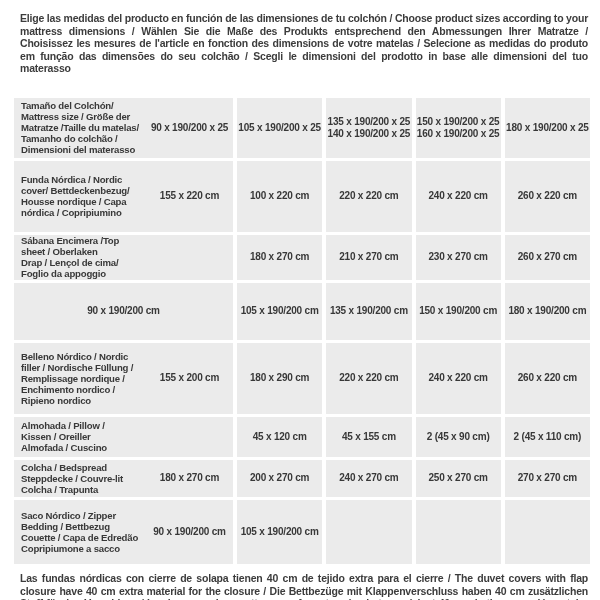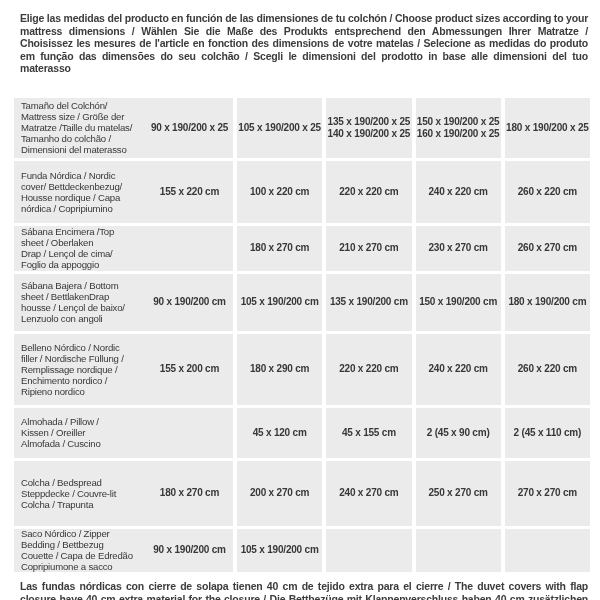--- a/index.html
+++ b/index.html
@@ -19,21 +19,21 @@
   .intro{margin-bottom:23px;}
   .footer-note{margin-top:8px;}
   .table{display:flex;flex-direction:column;gap:3px;}
   .row{display:flex;gap:4px;}
   .first{
     flex:0 0 219px;display:flex;background:#ebebeb;
   }
   .label{
     box-sizing:border-box;width:132px;padding-left:7px;
     display:flex;align-items:center;
-    font-size:9.6px;line-height:11px;font-weight:400;
+    font-size:9.6px;line-height:11px;font-weight:700;
     letter-spacing:-0.2px;white-space:pre-line;color:#383838;
   }
   .val{
     display:flex;align-items:center;justify-content:center;
     text-align:center;
     font-size:10px;line-height:12px;font-weight:700;
     letter-spacing:-0.2px;white-space:pre-line;color:#383838;
   }
   .first .val{flex:1;}
   .cell{flex:1;background:#ebebeb;}
@@ -57,21 +57,21 @@
         <div class="val">90 x 190/200 x 25</div>
       </div>
       <div class="cell val">105 x 190/200 x 25</div>
       <div class="cell val">135 x 190/200 x 25
 140 x 190/200 x 25</div>
       <div class="cell val">150 x 190/200 x 25
 160 x 190/200 x 25</div>
       <div class="cell val">180 x 190/200 x 25</div>
     </div>
 
-    <div class="row" style="height:62px">
+    <div class="row" style="height:71px">
       <div class="first">
         <div class="label">Funda Nórdica /  Nordic
 cover/ Bettdeckenbezug/
 Housse nordique / Capa
 nórdica / Copripiumino</div>
         <div class="val">155 x 220 cm</div>
       </div>
       <div class="cell val">100 x 220 cm</div>
       <div class="cell val">220 x 220 cm</div>
       <div class="cell val">240 x 220 cm</div>
@@ -86,24 +86,20 @@
 Foglio da appoggio</div>
       </div>
       <div class="cell val">180 x 270 cm</div>
       <div class="cell val">210 x 270 cm</div>
       <div class="cell val">230 x 270 cm</div>
       <div class="cell val">260 x 270 cm</div>
     </div>
 
     <div class="row" style="height:57px">
       <div class="first">
-        <div class="label">Sábana Bajera / Bottom
-sheet / BettlakenDrap
-housse / Lençol de baixo/
-Lenzuolo con angoli</div>
         <div class="val">90 x 190/200 cm</div>
       </div>
       <div class="cell val">105 x 190/200 cm</div>
       <div class="cell val">135 x 190/200 cm</div>
       <div class="cell val">150 x 190/200 cm</div>
       <div class="cell val">180 x 190/200 cm</div>
     </div>
 
     <div class="row" style="height:71px">
       <div class="first">
@@ -113,46 +109,46 @@
 Enchimento nordico /
 Ripieno nordico</div>
         <div class="val">155 x 200 cm</div>
       </div>
       <div class="cell val">180 x 290 cm</div>
       <div class="cell val">220 x 220 cm</div>
       <div class="cell val">240 x 220 cm</div>
       <div class="cell val">260 x 220 cm</div>
     </div>
 
-    <div class="row" style="height:50px">
+    <div class="row" style="height:40px">
       <div class="first">
         <div class="label">Almohada  / Pillow /
 Kissen / Oreiller
 Almofada / Cuscino</div>
       </div>
       <div class="cell val">45 x 120 cm</div>
       <div class="cell val">45 x 155 cm</div>
       <div class="cell val">2 (45 x 90 cm)</div>
       <div class="cell val">2 (45 x 110 cm)</div>
     </div>
 
-    <div class="row" style="height:65px">
+    <div class="row" style="height:37px">
       <div class="first">
         <div class="label">Colcha / Bedspread
 Steppdecke / Couvre-lit
 Colcha / Trapunta</div>
         <div class="val">180 x 270 cm</div>
       </div>
       <div class="cell val">200 x 270 cm</div>
       <div class="cell val">240 x 270 cm</div>
       <div class="cell val">250 x 270 cm</div>
       <div class="cell val">270 x 270 cm</div>
     </div>
 
-    <div class="row" style="height:43px">
+    <div class="row" style="height:64px">
       <div class="first">
         <div class="label">Saco Nórdico / Zipper
 Bedding / Bettbezug
 Couette  / Capa de Edredão
 Copripiumone a sacco</div>
         <div class="val">90 x 190/200 cm</div>
       </div>
       <div class="cell val">105 x 190/200 cm</div>
       <div class="cell val"></div>
       <div class="cell val"></div>

